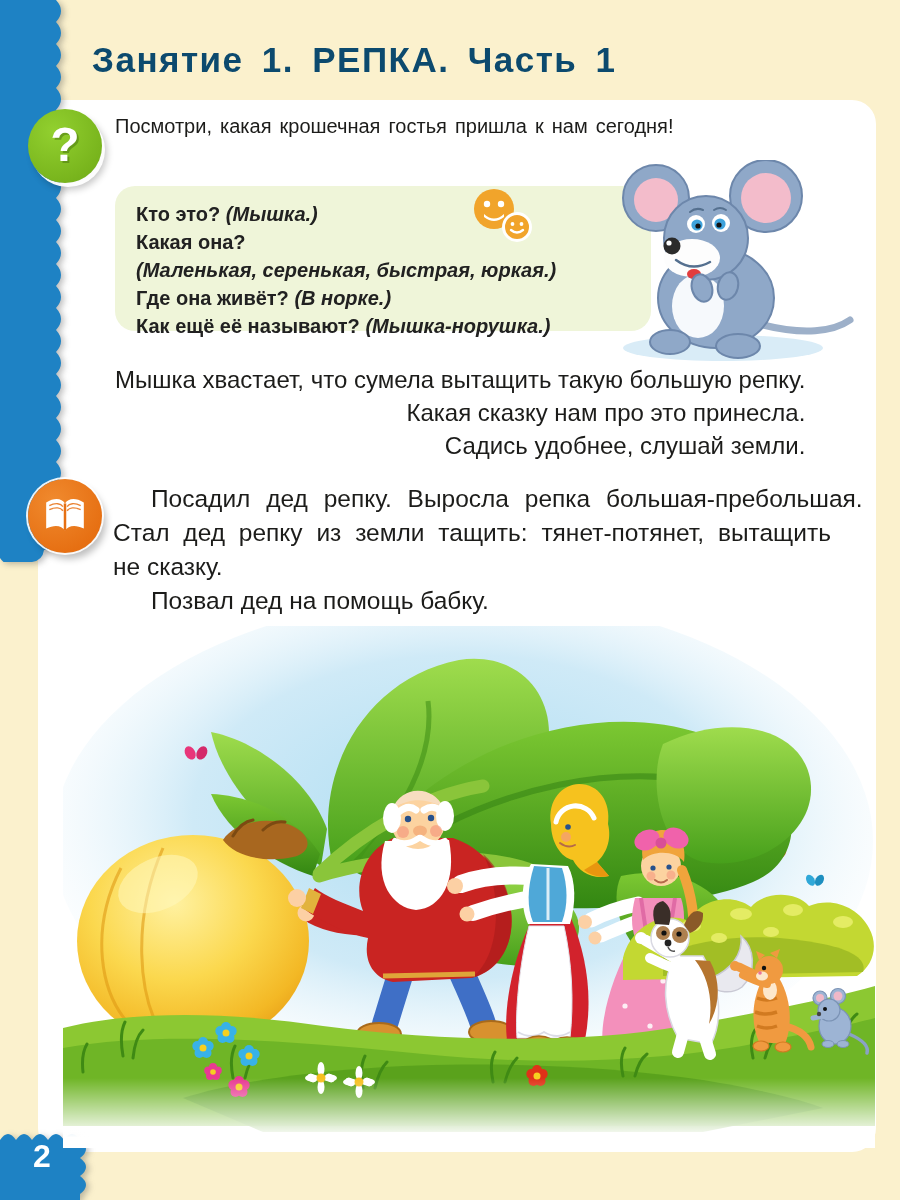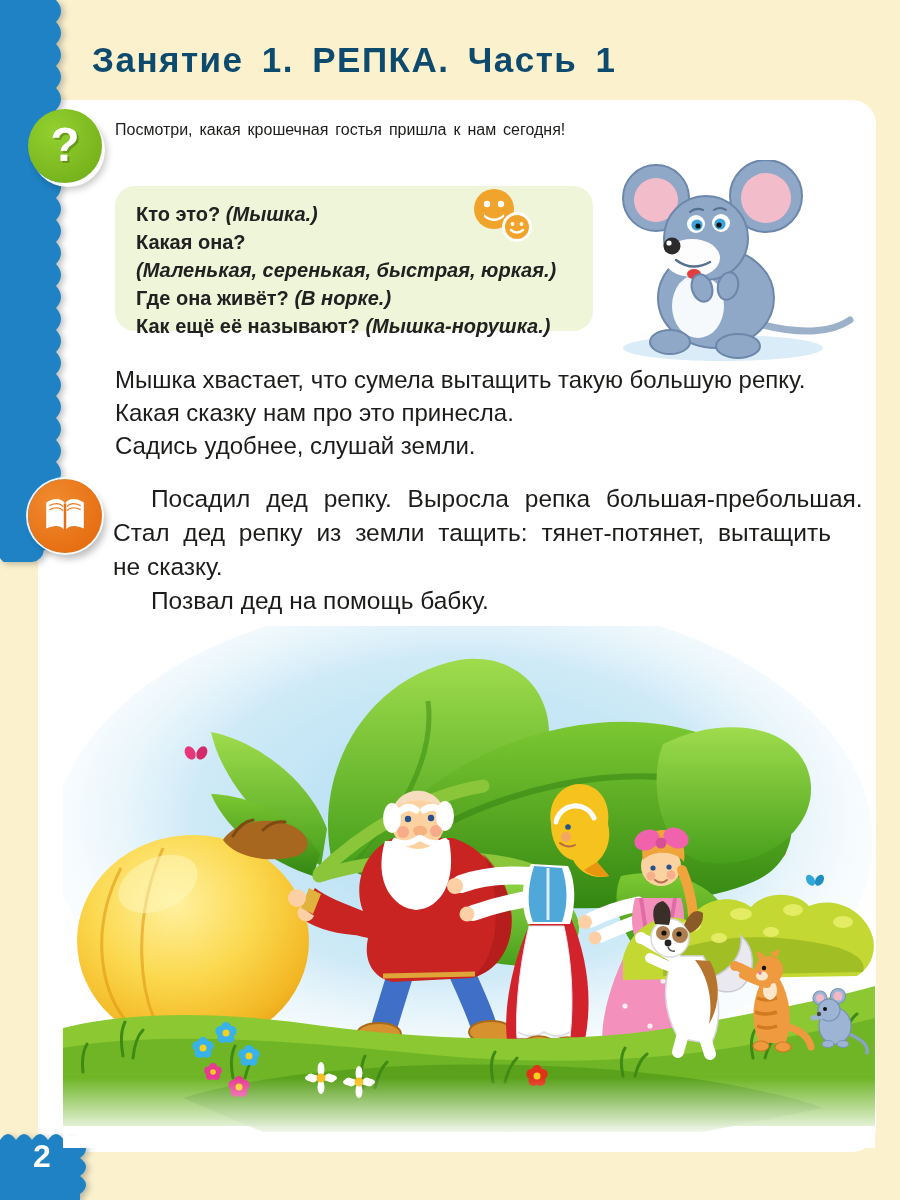--- a/index.html
+++ b/index.html
@@ -30,34 +30,34 @@
     text-align:center; line-height:72px; font-size:48px; font-weight:bold; color:#fff;
     text-shadow:2px 2px 0 rgba(74,120,16,.55);
   }
   .b-circle{
     left:28px; top:479px;
     background:radial-gradient(circle at 35% 30%, #f08a2e, #e66f12 75%);
     box-shadow:0 0 0 2px rgba(255,255,255,.9), 4px 6px 7px rgba(0,0,0,.25);
     display:flex; align-items:center; justify-content:center;
   }
   .intro{
-    position:absolute; left:115px; top:121px; width:745px;
-    font-size:16px; word-spacing:2.5px; white-space:nowrap;
+    position:absolute; left:115px; top:115px; width:745px;
+    font-size:20px; word-spacing:2.5px; white-space:nowrap;
   }
   .qbox{
-    position:absolute; left:115px; top:186px; width:478px; height:145px;
+    position:absolute; left:115px; top:186px; width:536px; height:145px;
     background:#eff5d9; border-radius:20px; box-sizing:border-box;
     padding:14px 0 0 21px;
   }
   .qline{ font-size:20px; font-weight:bold; line-height:28px; color:#212121; white-space:nowrap;}
   .qline .a{ font-style:italic; }
   .smiley{ position:absolute; left:352px; top:-10px; }
   .mouse-illu{ position:absolute; left:598px; top:160px; }
   .para{ position:absolute; left:115px; top:363px; font-size:24px; line-height:33px; }
-  .para div{ white-space:nowrap; }
+  .para div{ white-space:nowrap;text-align:right; }
   .story{ position:absolute; left:113px; top:482px; width:748px; font-size:24.5px; line-height:34px; }
   .story div{ white-space:nowrap; }
   .story .ind{ text-indent:38px; }
   .story .l0{ word-spacing:9px; }
   .story .l1{ word-spacing:7px; }
   .illu{ position:absolute; left:63px; top:626px; }
 </style>
 </head>
 <body>
 

